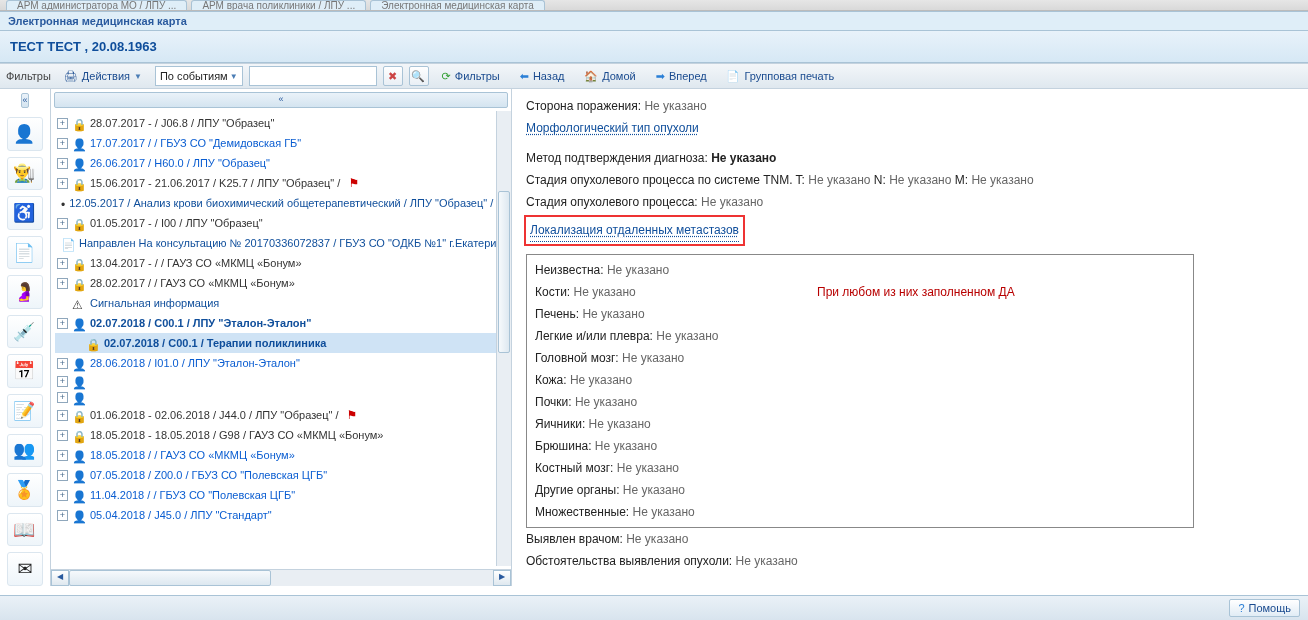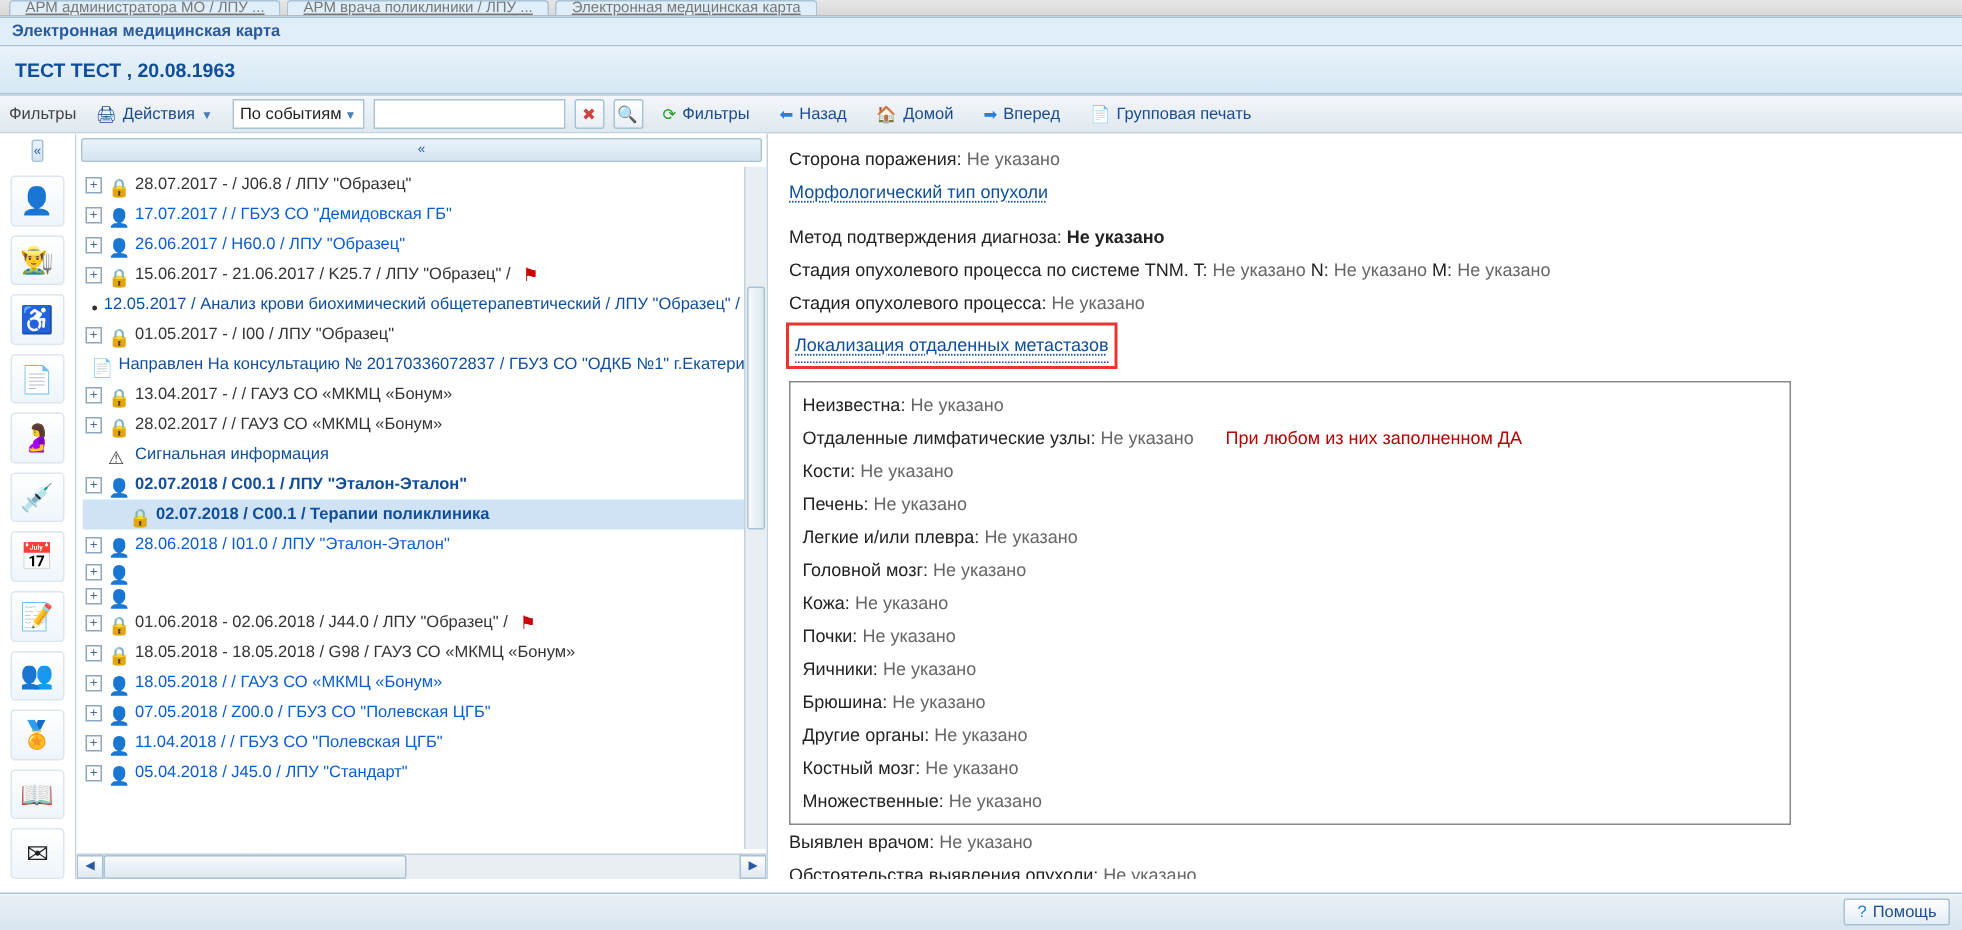--- a/index.html
+++ b/index.html
@@ -258,31 +258,30 @@
       <span class="lbl">N:</span>
       <span class="val">Не указано</span>
       <span class="lbl">M:</span>
       <span class="val">Не указано</span>
     </div>
     <div class="ln"><span class="lbl">Стадия опухолевого процесса:</span> <span class="val">Не указано</span></div>
     <div><span class="redframe"><a href="#" class="redbox-hdr">Локализация отдаленных метастазов</a></span></div>
     <div class="metbox" id="metbox">
       <div class="rednote">При любом из них заполненном ДА</div>
     <div class="ln"><span class="lbl">Неизвестна:</span> <span class="val">Не указано</span></div>
-        <div class="ln"><span class="lbl">Отдаленные лимфатические узлы:</span> <span class="val">Не указано</span></div>
         <div class="ln"><span class="lbl">Кости:</span> <span class="val">Не указано</span></div>
         <div class="ln"><span class="lbl">Печень:</span> <span class="val">Не указано</span></div>
         <div class="ln"><span class="lbl">Легкие и/или плевра:</span> <span class="val">Не указано</span></div>
         <div class="ln"><span class="lbl">Головной мозг:</span> <span class="val">Не указано</span></div>
         <div class="ln"><span class="lbl">Кожа:</span> <span class="val">Не указано</span></div>
         <div class="ln"><span class="lbl">Почки:</span> <span class="val">Не указано</span></div>
         <div class="ln"><span class="lbl">Яичники:</span> <span class="val">Не указано</span></div>
         <div class="ln"><span class="lbl">Брюшина:</span> <span class="val">Не указано</span></div>
+        <div class="ln"><span class="lbl">Костный мозг:</span> <span class="val">Не указано</span></div>
         <div class="ln"><span class="lbl">Другие органы:</span> <span class="val">Не указано</span></div>
-        <div class="ln"><span class="lbl">Костный мозг:</span> <span class="val">Не указано</span></div>
         <div class="ln"><span class="lbl">Множественные:</span> <span class="val">Не указано</span></div>
       </div>
     <div class="ln"><span class="lbl">Выявлен врачом:</span> <span class="val">Не указано</span></div>
     <div class="ln"><span class="lbl">Обстоятельства выявления опухоли:</span> <span class="val">Не указано</span></div>
   </div>
 </div>
 
 <div class="statusbar">
   <div class="help-btn">
       <span style="color:#2a7fd6;">?</span>

